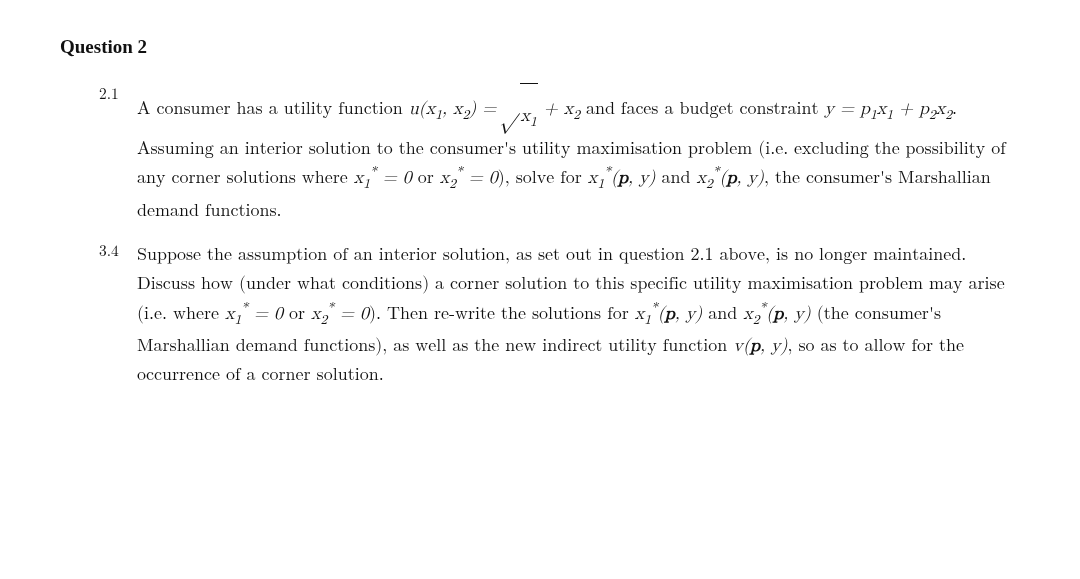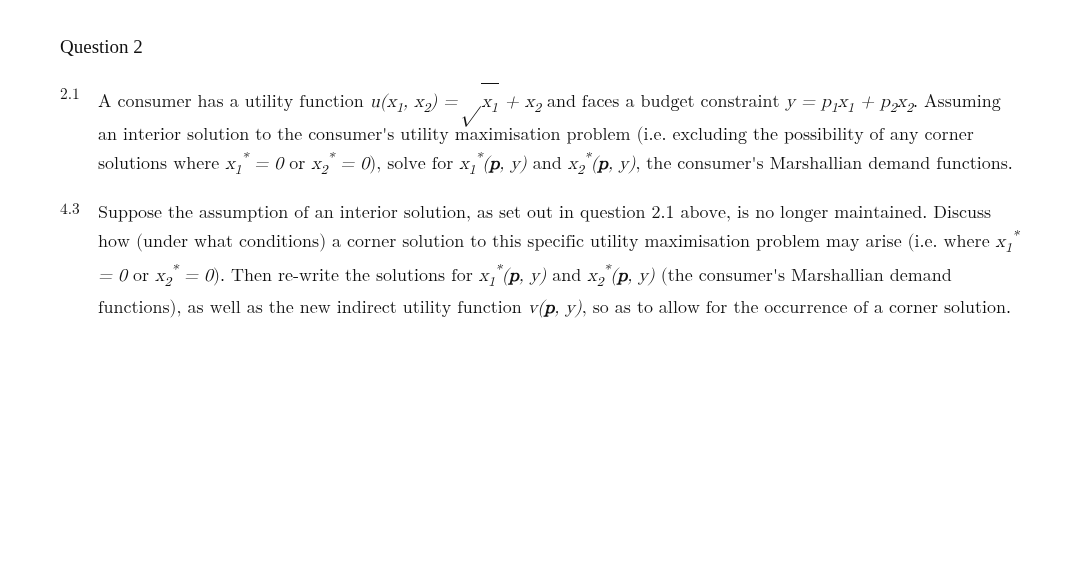--- a/index.html
+++ b/index.html
@@ -21,29 +21,30 @@
       justify-content: flex-start;
     }
 
     .page-container {
       width: 100%;
       padding: 32px 60px 32px 60px;
     }
 
     .question-title {
       font-size: 19px;
-      font-weight: normal;
+      font-weight: bold;
       margin-bottom: 22px;
       font-family: "Computer Modern", Georgia, serif;
     }
 
     .question-block-item {
       display: flex;
       align-items: flex-start;
       margin-bottom: 16px;
+      margin-left: 39px;
     }
 
     .q-number {
       min-width: 38px;
       font-size: 15.5px;
       flex-shrink: 0;
     }
 
     .q-content {
       flex: 1;
@@ -73,21 +74,21 @@
     }
 
     .sqrt-sign {
       font-size: 1.15em;
       line-height: 1;
       margin-right: 1px;
     }
 
     .sqrt-radicand {
       border-top: 1.5px solid #111;
-      padding-top: 3px;
+      padding-top: 17px;
       padding-right: 1px;
     }
 
   </style>
 </head>
 <body>
 
 <div class="page-container">
 
   <div class="question-title">Question 2</div>
@@ -101,21 +102,21 @@
           </span> + <em>x</em><sub>2</sub></span> and faces a budget constraint
       <span class="math"><em>y</em> = <em>p</em><sub>1</sub><em>x</em><sub>1</sub> + <em>p</em><sub>2</sub><em>x</em><sub>2</sub></span>. Assuming an interior solution to the consumer's utility maximisation
       problem (i.e. excluding the possibility of any corner solutions where <span class="math"><em>x</em><sub>1</sub><sup>*</sup> = 0</span> or <span class="math"><em>x</em><sub>2</sub><sup>*</sup> = 0</span>),
       solve for <span class="math"><em>x</em><sub>1</sub><sup>*</sup>(<strong>p</strong>, <em>y</em>)</span> and <span class="math"><em>x</em><sub>2</sub><sup>*</sup>(<strong>p</strong>, <em>y</em>)</span>, the consumer's Marshallian demand functions.
     </div>
   </div>
 
 
 
   <div class="question-block-item">
-    <span class="q-number">4.3</span>
+    <span class="q-number">3.4</span>
     <div class="q-content">
       Suppose the assumption of an interior solution, as set out in question 2.1 above, is no
       longer maintained. Discuss how (under what conditions) a corner solution to this specific
       utility maximisation problem may arise (i.e. where <span class="math"><em>x</em><sub>1</sub><sup>*</sup> = 0</span> or <span class="math"><em>x</em><sub>2</sub><sup>*</sup> = 0</span>). Then re-write the
       solutions for <span class="math"><em>x</em><sub>1</sub><sup>*</sup>(<strong>p</strong>, <em>y</em>)</span> and <span class="math"><em>x</em><sub>2</sub><sup>*</sup>(<strong>p</strong>, <em>y</em>)</span> (the consumer's Marshallian demand functions), as well
       as the new indirect utility function <span class="math"><em>v</em>(<strong>p</strong>, <em>y</em>)</span>, so as to allow for the occurrence of a corner
       solution.
     </div>
   </div>
 

